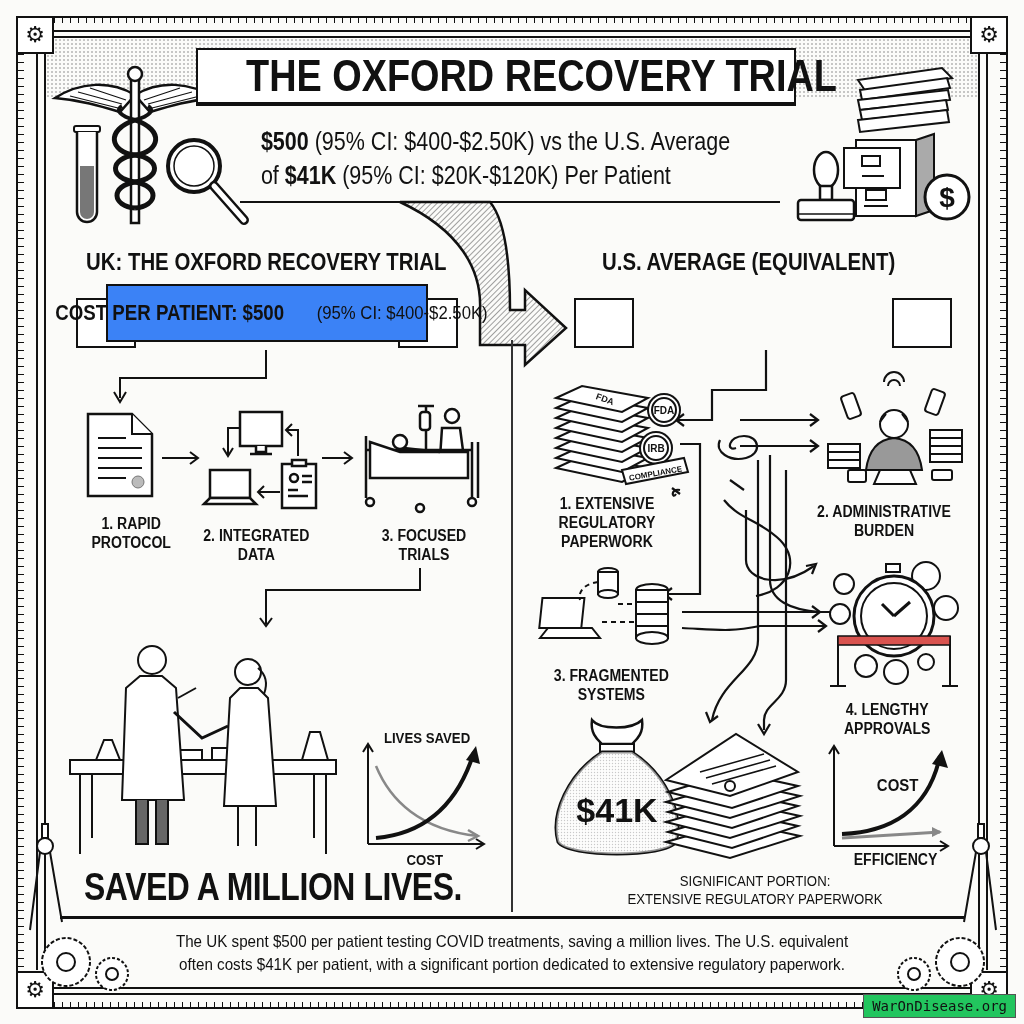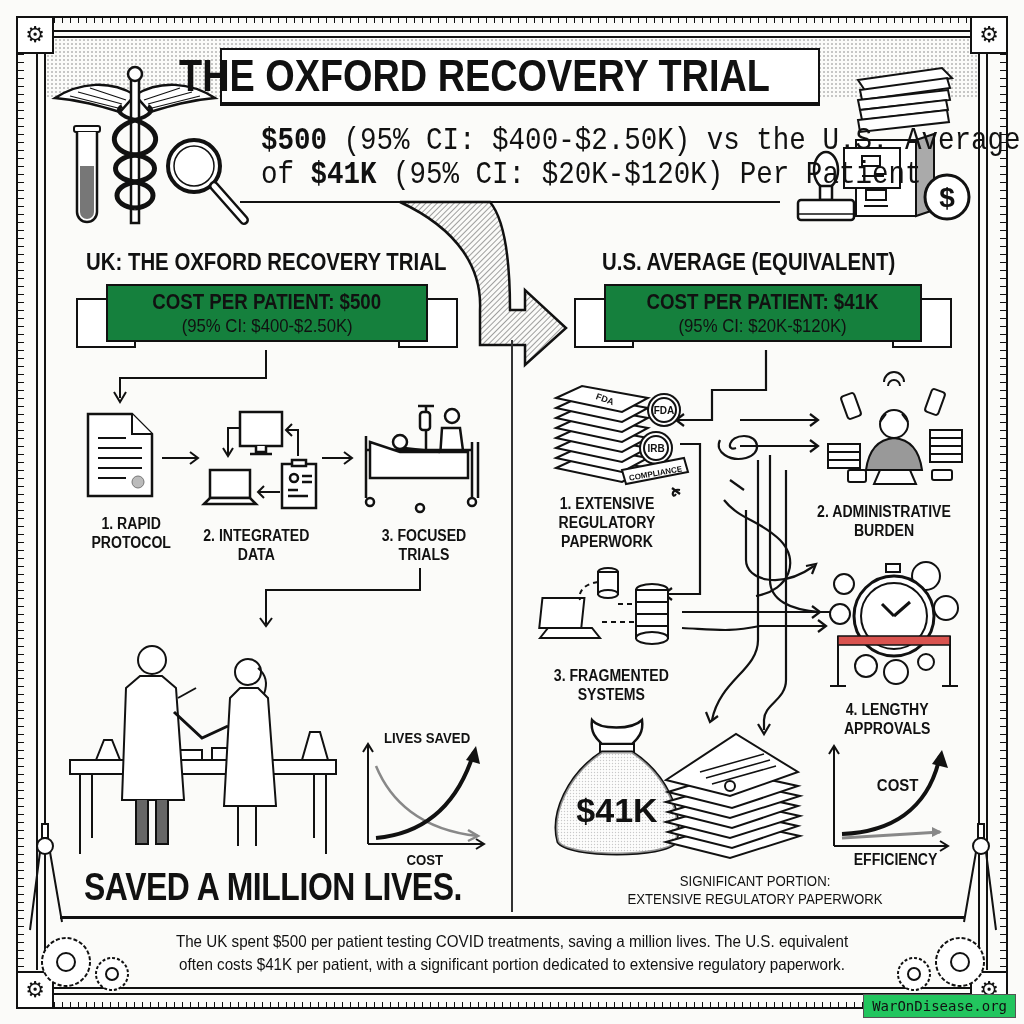--- a/index.html
+++ b/index.html
@@ -14,31 +14,31 @@
   .ruler-left { position: absolute; left: 16px; top: 54px; width: 22px; height: 916px; border-right: 2px solid #111;
     background: repeating-linear-gradient(180deg, #111 0 1px, transparent 1px 8px); background-size: 8px 8px; background-repeat: repeat-y; }
   .ruler-right { position: absolute; right: 16px; top: 54px; width: 22px; height: 916px; border-left: 2px solid #111;
     background: repeating-linear-gradient(180deg, #111 0 1px, transparent 1px 8px); background-size: 8px 8px; background-repeat: repeat-y; background-position: 100% 0; }
   .corner { position: absolute; width: 38px; height: 38px; border: 2px solid #111; background: #fff; display: flex; align-items: center; justify-content: center; font-size: 22px; }
   .inner-frame { position: absolute; left: 44px; top: 36px; width: 936px; height: 953px; border: 2px solid #111; }
   .dotband-top { position: absolute; left: 46px; top: 38px; width: 932px; height: 60px;
     background-image: radial-gradient(#9a9a9a 0.8px, transparent 1px); background-size: 4px 4px; opacity: .55; }
 
   
-  .title-box { position: absolute; left: 220px; top: 48px; width: 600px; height: 58px; background: #fff; border: 2px solid #111; border-bottom-width: 4px; display: flex; align-items: center; justify-content: flex-end; }
+  .title-box { position: absolute; left: 196px; top: 48px; width: 600px; height: 58px; background: #fff; border: 2px solid #111; border-bottom-width: 4px; display: flex; align-items: center; justify-content: flex-start; }
   .title-box span { font-size: 44px; font-weight: 700; letter-spacing: 0px; transform: scaleX(0.86); white-space: nowrap; }
-  .subtitle { position: absolute; left: 220px; top: 124px; width: 584px; font-size: 32px; line-height: 34px; font-family: Liberation Mono, monospace; }
+  .subtitle { position: absolute; left: 220px; top: 124px; width: 584px; font-size: 25px; line-height: 34px; }
   .subtitle b { font-weight: 700; }
   .subtitle-line { position: absolute; left: 240px; top: 201px; width: 540px; height: 2px; background: #111; }
 
   
   .sec-head { position: absolute; font-size: 24px; font-weight: 700; white-space: nowrap; transform: scaleX(0.85); transform-origin: left center; }
   .banner { position: absolute; height: 64px; }
   .banner .tail { position: absolute; top: 14px; width: 60px; height: 50px; background: #fff; border: 2px solid #111; }
-  .banner .body { position: absolute; left: 30px; right: 30px; top: 0; height: 58px; background: #15803d; border: 2px solid #111; display: flex; flex-direction: column; align-items: center; justify-content: center; }
+  .banner .body { position: absolute; left: 30px; right: 30px; top: 0; height: 58px; background: #3b82f6; border: 2px solid #111; display: flex; align-items: center; justify-content: center; }
   .banner .l1 { font-size: 22px; font-weight: 700; transform: scaleX(0.85); white-space: nowrap; }
   .banner .l2 { font-size: 19px; transform: scaleX(0.88); white-space: nowrap; }
 
   .divider-v { position: absolute; left: 511px; top: 340px; width: 2px; height: 572px; background: #333; }
   .divider-h { position: absolute; left: 60px; top: 916px; width: 904px; height: 3px; background: #111; }
 
   .label { position: absolute; text-align: center; font-size: 16px; font-weight: 700; line-height: 19px; transform: scaleX(0.88); white-space: nowrap; }
   .big-claim { position: absolute; left: 84px; top: 866px; font-size: 38px; font-weight: 700; transform: scaleX(0.84); transform-origin: left center; white-space: nowrap; letter-spacing: -0.5px; }
   .footer-text { position: absolute; left: 120px; top: 930px; width: 784px; text-align: center; font-size: 16.5px; line-height: 23px; transform: scaleX(0.92); }
   .watermark { position: absolute; right: 8px; bottom: 6px; padding: 3px 8px; background: #22c55e; border: 1px solid #555; font-family: "DejaVu Sans Mono", monospace; font-size: 14px; }
@@ -246,24 +246,20 @@
 <div class="label" style="left:404px;top:850px;font-size:15px;">COST</div>
 
 <div class="big-claim">SAVED A MILLION LIVES.</div>
 
 <div class="divider-v"></div>
 
 <div class="sec-head" style="left:602px;top:248px;">U.S. AVERAGE (EQUIVALENT)</div>
 <div class="banner" style="left:574px;top:284px;width:378px;">
   <div class="tail" style="left:0;"></div>
   <div class="tail" style="right:0;"></div>
-  <div class="body">
-    <div class="l1">COST PER PATIENT: $41K</div>
-    <div class="l2">(95% CI: $20K-$120K)</div>
-  </div>
 </div>
 
 <svg style="left:0;top:0;" width="1024" height="1024" viewBox="0 0 1024 1024">
   <g stroke="#111" stroke-width="2.2" fill="none">
     <path d="M766 350 V390 H712 V420 H676"></path>
       <path d="M684 414 L676 420 L684 426"></path>
     <path d="M740 420 H818"></path>
       <path d="M810 414 L818 420 L810 426"></path>
     <path d="M720 440 C714 452 730 462 746 458 C762 454 760 436 744 436 C728 436 726 452 736 448"></path>
     <path d="M680 444 H700 V594 H664"></path>

